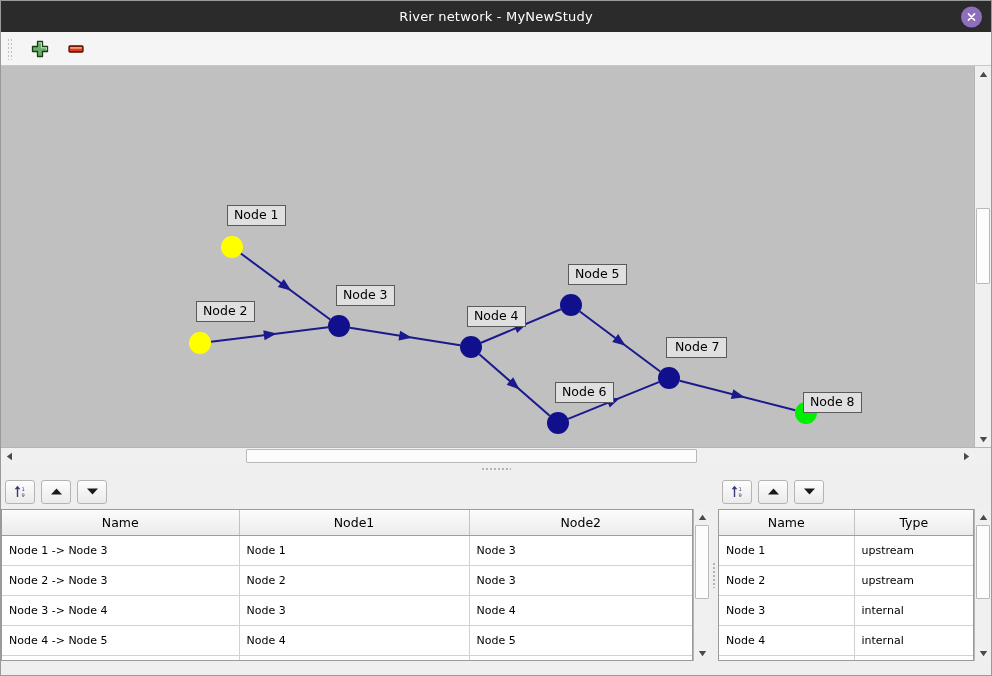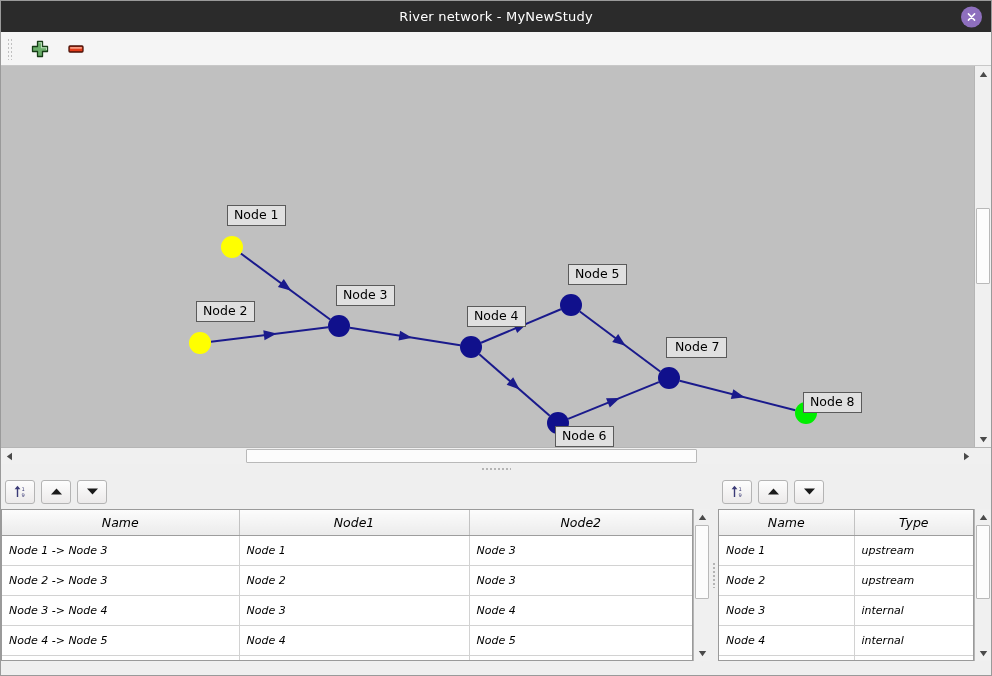--- a/index.html
+++ b/index.html
@@ -133,21 +133,21 @@
     background: #efefef;
   }
   .tbtn {
     width: 30px; height: 24px;
     background: linear-gradient(#fdfdfd, #eceaea);
     border: 1px solid #b4b4b4; border-radius: 3px;
     display: flex; align-items: center; justify-content: center;
     cursor: pointer;
   }
 
-  .table-area { flex: 1 1 auto; display: flex; min-height: 0; padding: 0 0 0 0; font-style: italic; }
+  .table-area { flex: 1 1 auto; display: flex; min-height: 0; padding: 0 0 0 0; }
   .table-box {
     flex: 1 1 auto; display: flex; flex-direction: column;
     border: 1px solid #9a9a9a; background: #ffffff; min-width: 0;
     overflow: hidden;
   }
   table { border-collapse: collapse; width: 100%; table-layout: fixed; }
   thead th {
     height: 25px;
     background: linear-gradient(#fcfcfc, #ebebeb);
     border-right: 1px solid #c2c2c2;
@@ -247,21 +247,21 @@
               <circle cx="668" cy="312" r="11" fill="#10108c"></circle>
               <circle cx="805" cy="347" r="11" fill="#00ee00"></circle>
             </g>
         </svg>
         <div id="label-layer">
             <div class="node-label" style="left: 226px; top: 139px;">Node 1</div>
             <div class="node-label" style="left: 195px; top: 235px;">Node 2</div>
             <div class="node-label" style="left: 335px; top: 219px;">Node 3</div>
             <div class="node-label" style="left: 466px; top: 240px;">Node 4</div>
             <div class="node-label" style="left: 567px; top: 198px;">Node 5</div>
-            <div class="node-label" style="left: 554px; top: 316px; margin-top: 44px;">Node 6</div>
+            <div class="node-label" style="left: 554px; top: 316px;">Node 6</div>
             <div class="node-label" style="left: 665px; top: 271px; padding-left: 8px;">Node 7</div>
             <div class="node-label" style="left: 802px; top: 306px; margin-top: 20px;">Node 8</div>
           </div>
       </div>
 
       <div class="vsb">
         <div class="sb-btn">
           <svg width="9" height="7" viewBox="0 0 9 7">
             <path d="M4.5 0.8 L8.2 6 L0.8 6 z" fill="#4a4a4a"></path>
             </svg>

